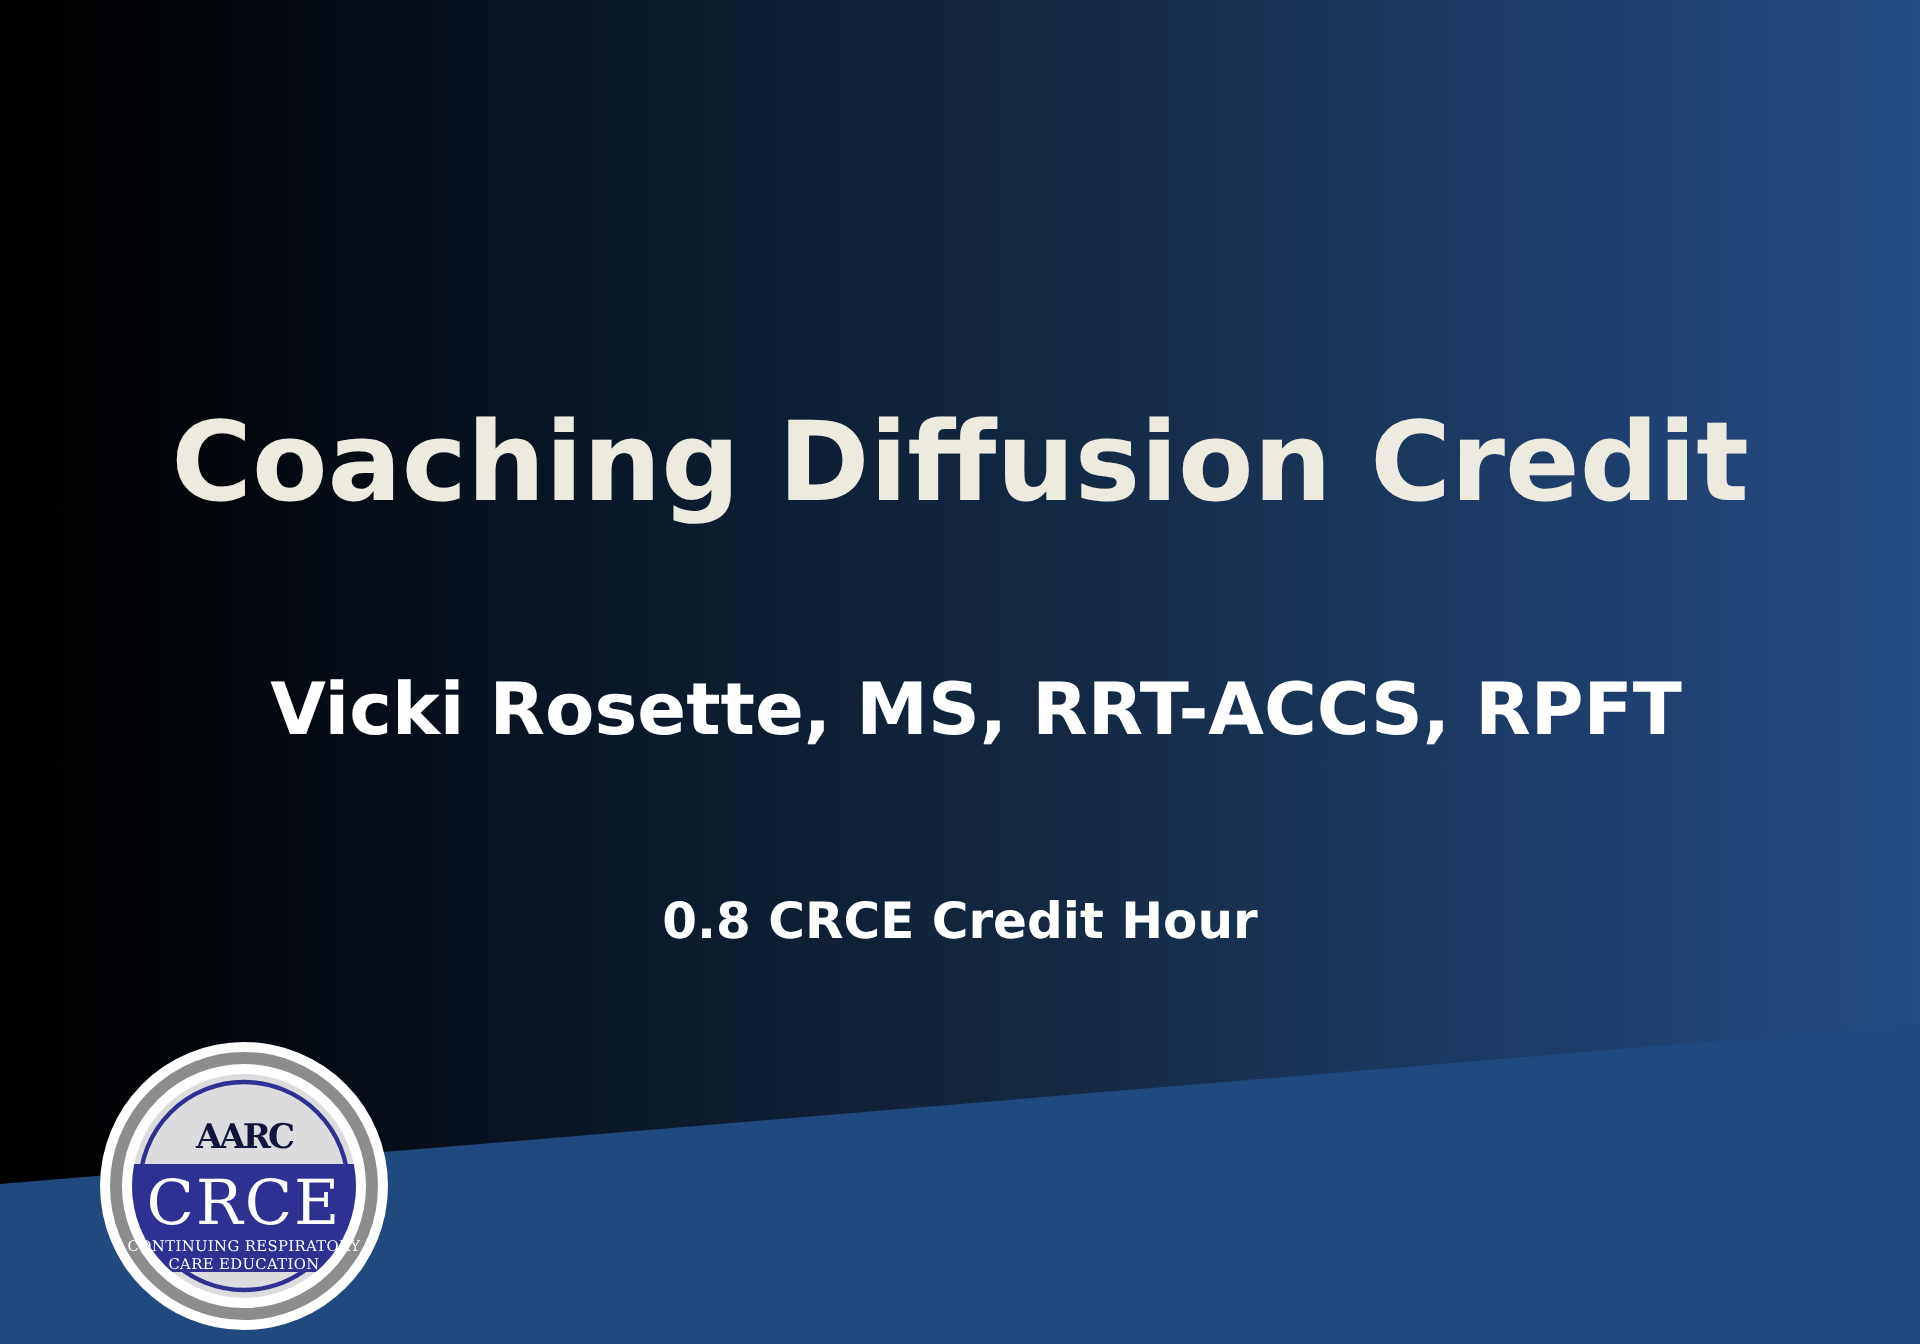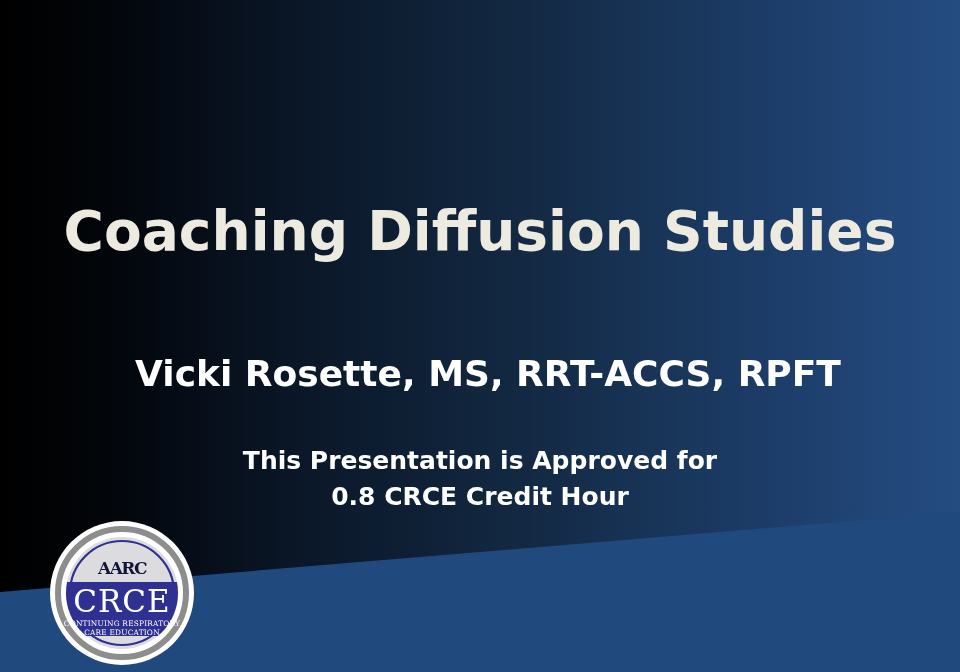--- a/index.html
+++ b/index.html
@@ -53,21 +53,21 @@
     font-weight: bold;
     letter-spacing: 0px;
     line-height: 1.05;
     white-space: nowrap;
   }
 
   .author {
     position: absolute;
     left: 0;
     right: 0;
-    top: 354px;
+    top: 336px;
     text-align: center;
     color: #ffffff;
     font-size: 36px;
     font-weight: bold;
     line-height: 1.1;
     white-space: nowrap;
     padding-left: 16px;
   }
 
   .approval {
@@ -97,26 +97,25 @@
 </head>
 <body>
 
 <div class="slide">
 
   <svg class="wedge" viewBox="0 0 960 672" preserveAspectRatio="none" aria-hidden="true">
     <polygon points="0,592 960,512 960,672 0,672" fill="#20497e"></polygon>
   </svg>
 
   <div class="content">
-    <div class="title">Coaching Diffusion Studies</div>
+    <div class="title">Coaching Diffusion Credit</div>
 
     <div class="author">Vicki Rosette, MS, RRT-ACCS, RPFT</div>
 
     <div class="approval">
-      <div>This Presentation is Approved for</div>
       <div>0.8 CRCE Credit Hour</div>
     </div>
   </div>
 
   <div class="badge">
     <svg viewBox="0 0 148 148" aria-hidden="true">
       <defs>
         <clipPath id="innerFaceClip">
           <circle cx="74" cy="74" r="56"></circle>
         </clipPath>

